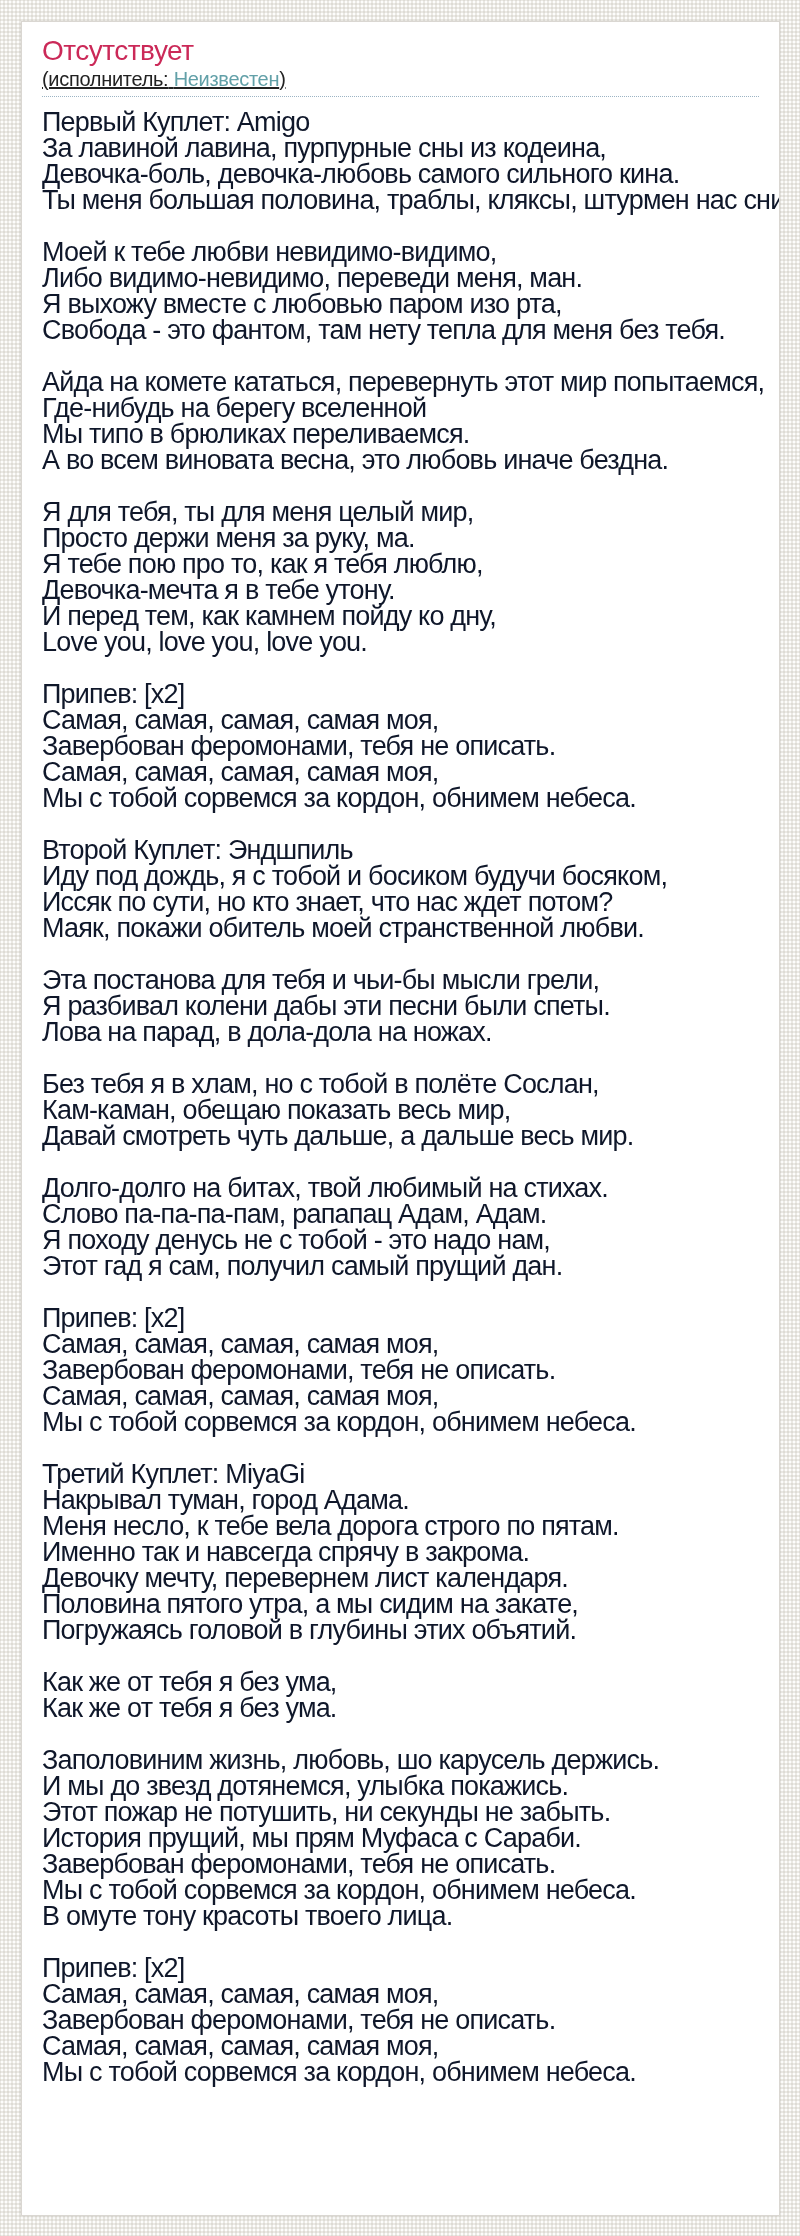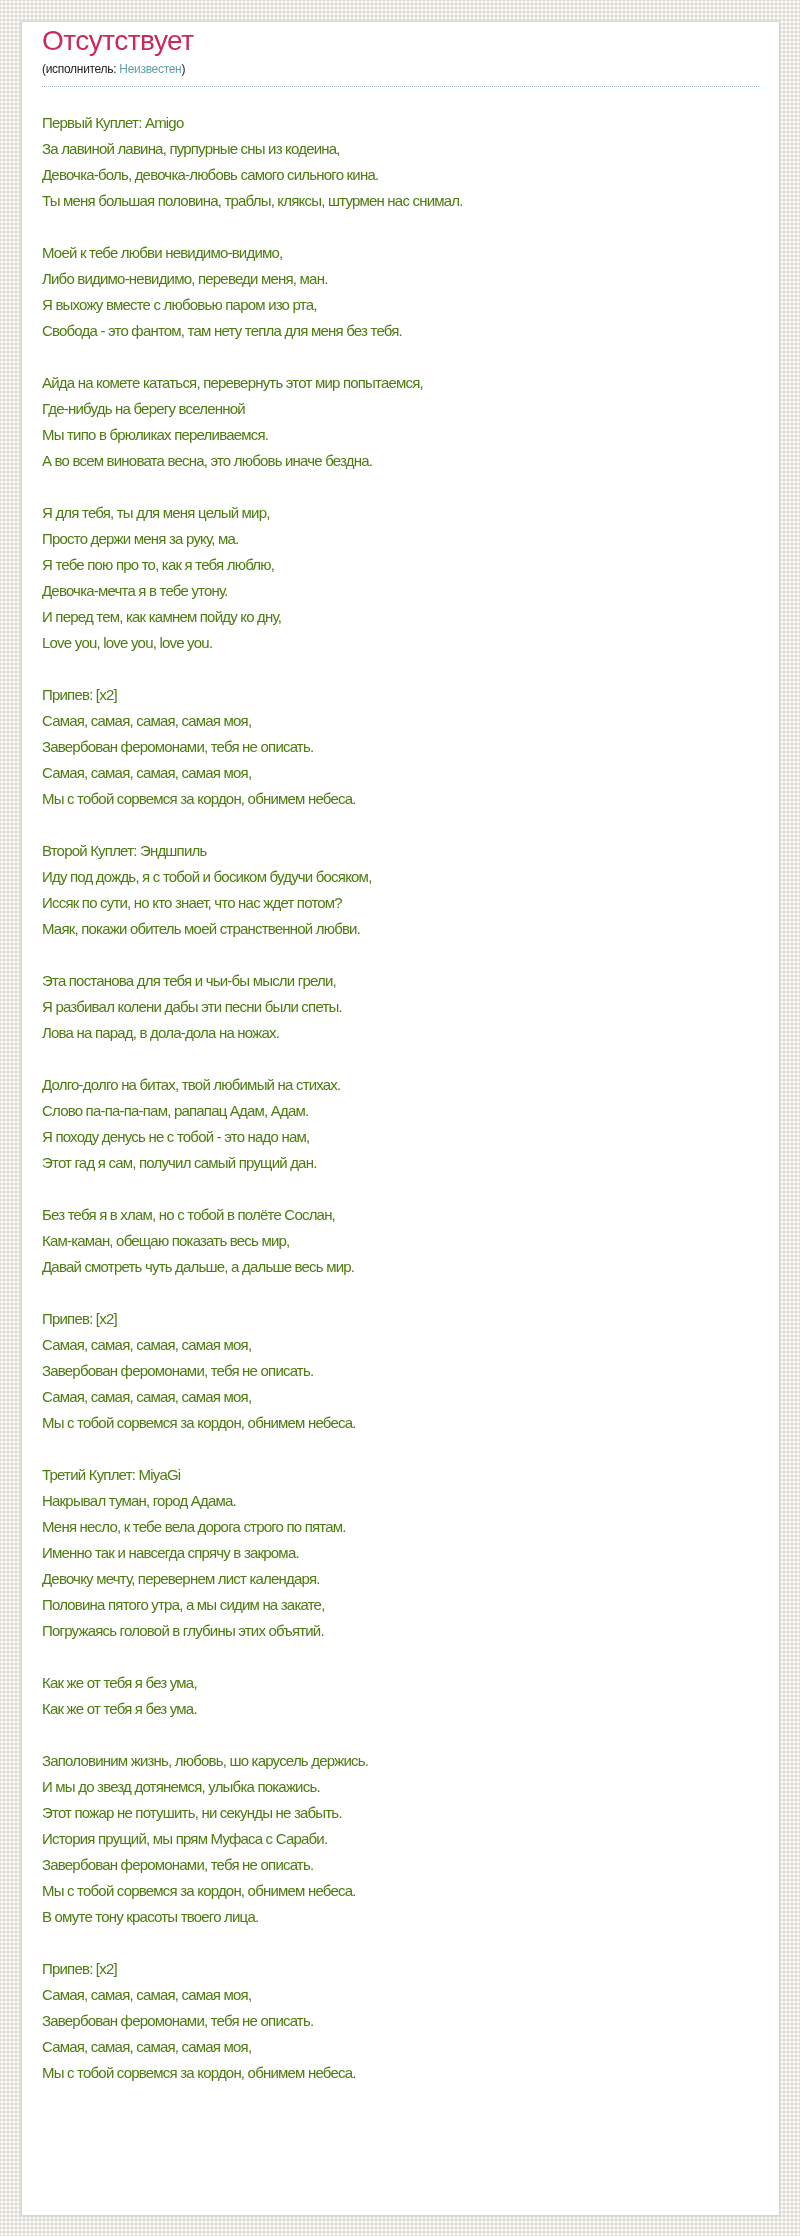--- a/index.html
+++ b/index.html
@@ -24,49 +24,50 @@
     height: 2195px;
     box-sizing: border-box;
     background: #ffffff;
     border: 1px solid #dad7d2;
     box-shadow: 0 1px 4px rgba(0,0,0,0.06);
     padding: 0 20px;
     overflow: hidden;
   }
   .song-title {
     margin: 0;
-    padding-top: 3px;
+    padding-top: 13px;
     font-size: 28px;
     line-height: 31px;
     font-weight: 400;
     letter-spacing: -0.5px;
     color: var(--title_color, #cb2958);
   }
   .artist-line {
     margin-top: 3px;
-    font-size: 12px;
+    font-size: 20px;
     line-height: 20px;
     color: #222222;
     letter-spacing: -0.3px;
+    text-decoration: underline;
   }
   .artist-link {
     color: var(--artist_link_color, #62a0a8);
     text-decoration: none;
     cursor: pointer;
   }
   .dotted-separator {
     border-bottom: 1px dotted #9cb4c4;
     height: 7px;
   }
   .lyrics {
-    margin-top: 23px;
-    font-size: 15px;
+    margin-top: 12px;
+    font-size: 27px;
     line-height: 26px;
     letter-spacing: -0.8px;
-    color: #4d7c0f;
+    color: #0f172a;
   }
   .stanza { margin: 0 0 26px 0; }
   .line { white-space: pre; }
 </style>
 </head>
 <body>
 
 <div class="card">
   <h1 class="song-title">Отсутствует</h1>
   <div class="artist-line">
@@ -113,29 +114,29 @@
         <div class="line">Иду под дождь, я с тобой и босиком будучи босяком,</div>
         <div class="line">Иссяк по сути, но кто знает, что нас ждет потом?</div>
         <div class="line">Маяк, покажи обитель моей странственной любви.</div>
       </div>
       <div class="stanza">
         <div class="line">Эта постанова для тебя и чьи-бы мысли грели,</div>
         <div class="line">Я разбивал колени дабы эти песни были спеты.</div>
         <div class="line">Лова на парад, в дола-дола на ножах.</div>
       </div>
       <div class="stanza">
+        <div class="line">Без тебя я в хлам, но с тобой в полёте Сослан,</div>
+        <div class="line">Кам-каман, обещаю показать весь мир,</div>
+        <div class="line">Давай смотреть чуть дальше, а дальше весь мир.</div>
+      </div>
+      <div class="stanza">
         <div class="line">Долго-долго на битах, твой любимый на стихах.</div>
         <div class="line">Слово па-па-па-пам, рапапац Адам, Адам.</div>
         <div class="line">Я походу денусь не с тобой - это надо нам,</div>
         <div class="line">Этот гад я сам, получил самый прущий дан.</div>
-      </div>
-      <div class="stanza">
-        <div class="line">Без тебя я в хлам, но с тобой в полёте Сослан,</div>
-        <div class="line">Кам-каман, обещаю показать весь мир,</div>
-        <div class="line">Давай смотреть чуть дальше, а дальше весь мир.</div>
       </div>
       <div class="stanza">
         <div class="line">Припев: [x2]</div>
         <div class="line">Самая, самая, самая, самая моя,</div>
         <div class="line">Завербован феромонами, тебя не описать.</div>
         <div class="line">Самая, самая, самая, самая моя,</div>
         <div class="line">Мы с тобой сорвемся за кордон, обнимем небеса.</div>
       </div>
       <div class="stanza">
         <div class="line">Третий Куплет: MiyaGi</div>

